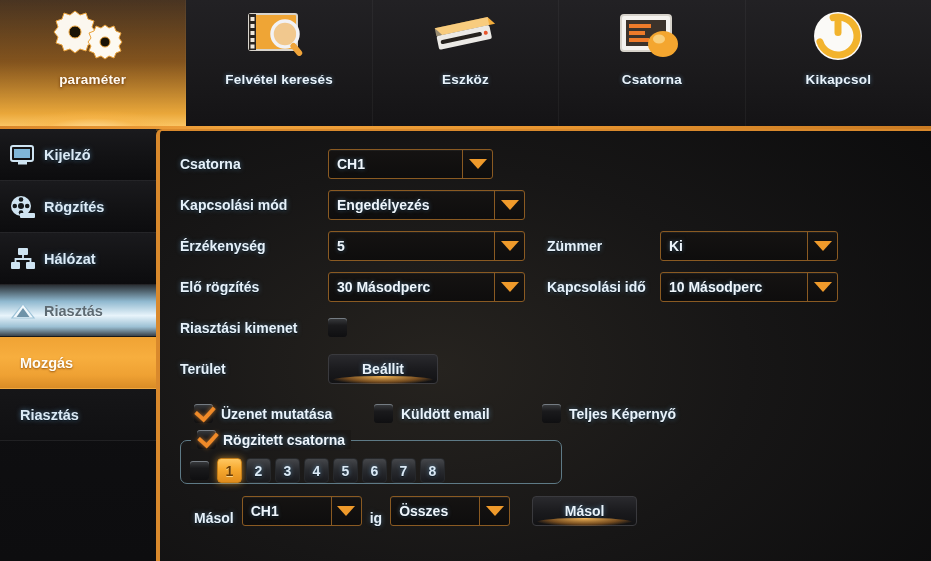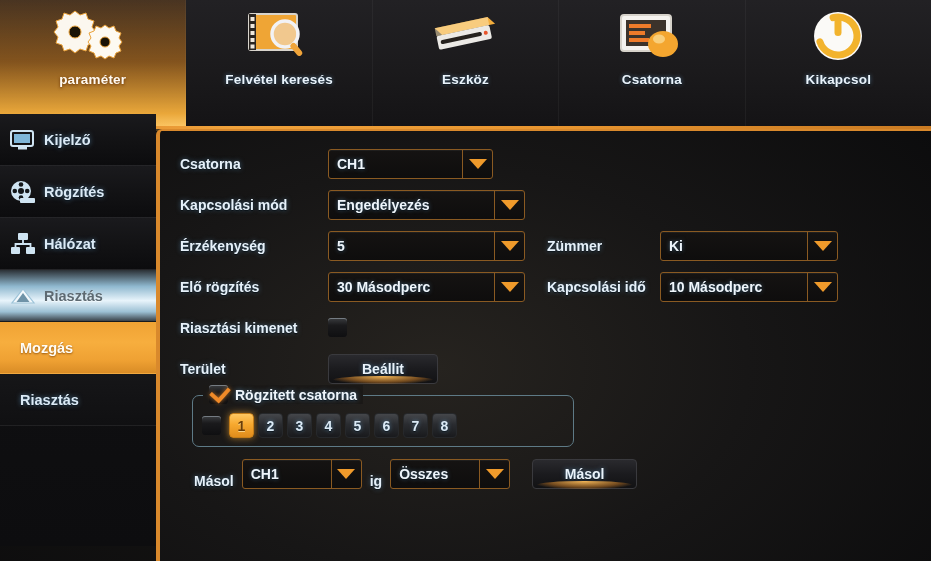--- a/index.html
+++ b/index.html
@@ -75,21 +75,21 @@
     position: absolute;
     left: 8%; right: 8%; bottom: -2px;
     height: 20px;
     background: radial-gradient(ellipse at 50% 100%, rgba(255,225,160,.95) 0%, rgba(250,180,70,.45) 45%, rgba(0,0,0,0) 75%);
     pointer-events: none;
   }
 
   
   .sidebar {
     position: absolute;
-    left: 0; top: 114px;
+    left: 0; top: 129px;
     width: 156px; height: 432px;
     background: linear-gradient(180deg,#121214 0%,#0d0d0f 100%);
   }
   .side-item {
     position: relative;
     height: 52px;
     display: flex;
     align-items: center;
     padding-left: 8px;
     border-bottom: 1px solid rgba(255,255,255,0.05);
@@ -271,23 +271,22 @@
     font-size: 14px;
     font-weight: bold;
     color: #e9f3fb;
     text-shadow: 0 0 5px rgba(110,175,225,.55), 0 1px 1px #000;
     white-space: nowrap;
   }
 
   
   .group {
     position: relative;
-    margin-left: 12px;
     width: 382px;
-    height: 52px;
+    height: 44px;
     border: 1px solid #5e7a86;
     border-radius: 7px;
     margin-top: 6px;
     text-align: right;
   }
   .group .legend {
     position: absolute;
     left: 10px; top: -11px;
     display: flex;
     align-items: center;
@@ -545,20 +544,34 @@
       <div class="row">
         <div class="lab w1">Riasztási kimenet</div>
         <div class="cb"></div>
       </div>
 
       <div class="row">
         <div class="lab w1">Terület</div>
         <div class="btn w110">Beállit</div>
       </div>
 
+      <div class="row" style="gap:0; margin-top:4px">
+        <div class="cbrow" style="margin-left:14px; width:180px">
+          <span class="cb on"></span>
+          <span class="cbl">Üzenet mutatása</span>
+        </div>
+        <div class="cbrow" style="width:168px">
+          <span class="cb"></span>
+          <span class="cbl">Küldött email</span>
+        </div>
+        <div class="cbrow">
+          <span class="cb"></span>
+          <span class="cbl">Teljes Képernyő</span>
+        </div>
+      </div>
 
       <div class="group">
         <div class="legend">
           <span class="cb on"></span>
           <span class="gl">Rögzitett csatorna</span>
         </div>
         <div class="chans">
           <span class="cb"></span>
           <span class="chan on">1</span>
           <span class="chan">2</span>

